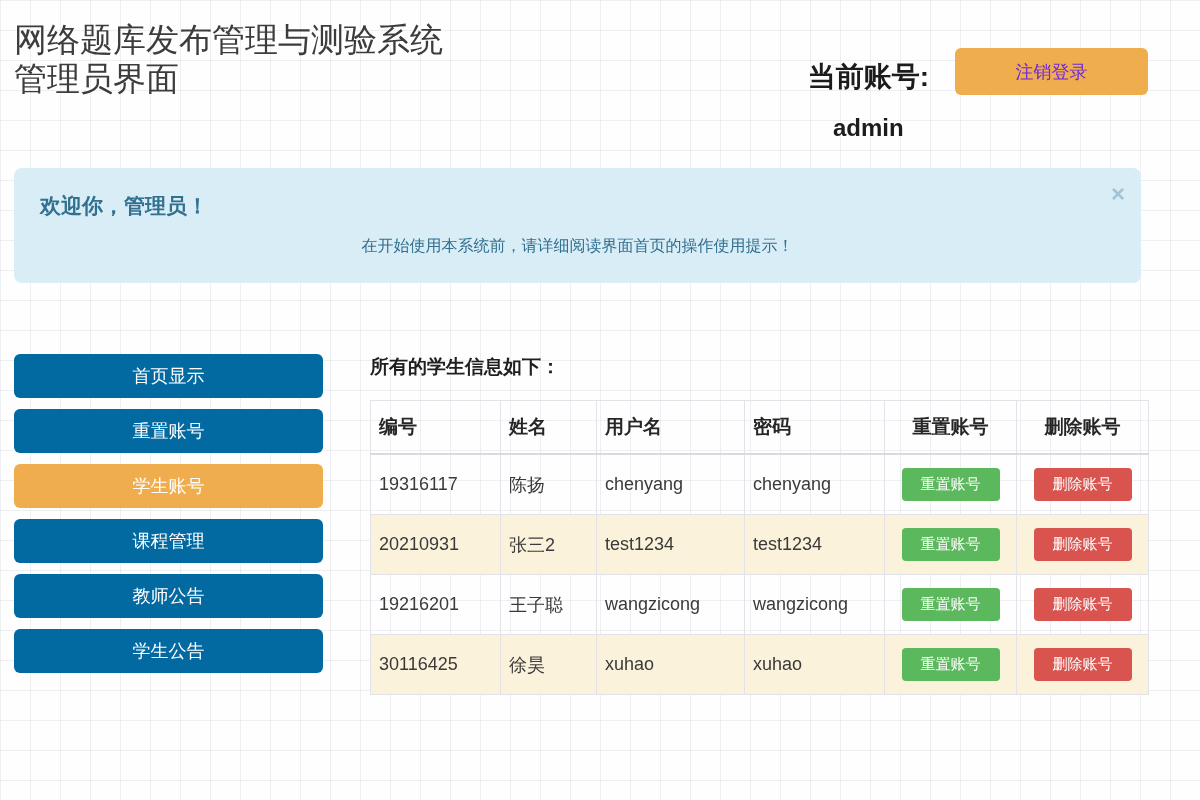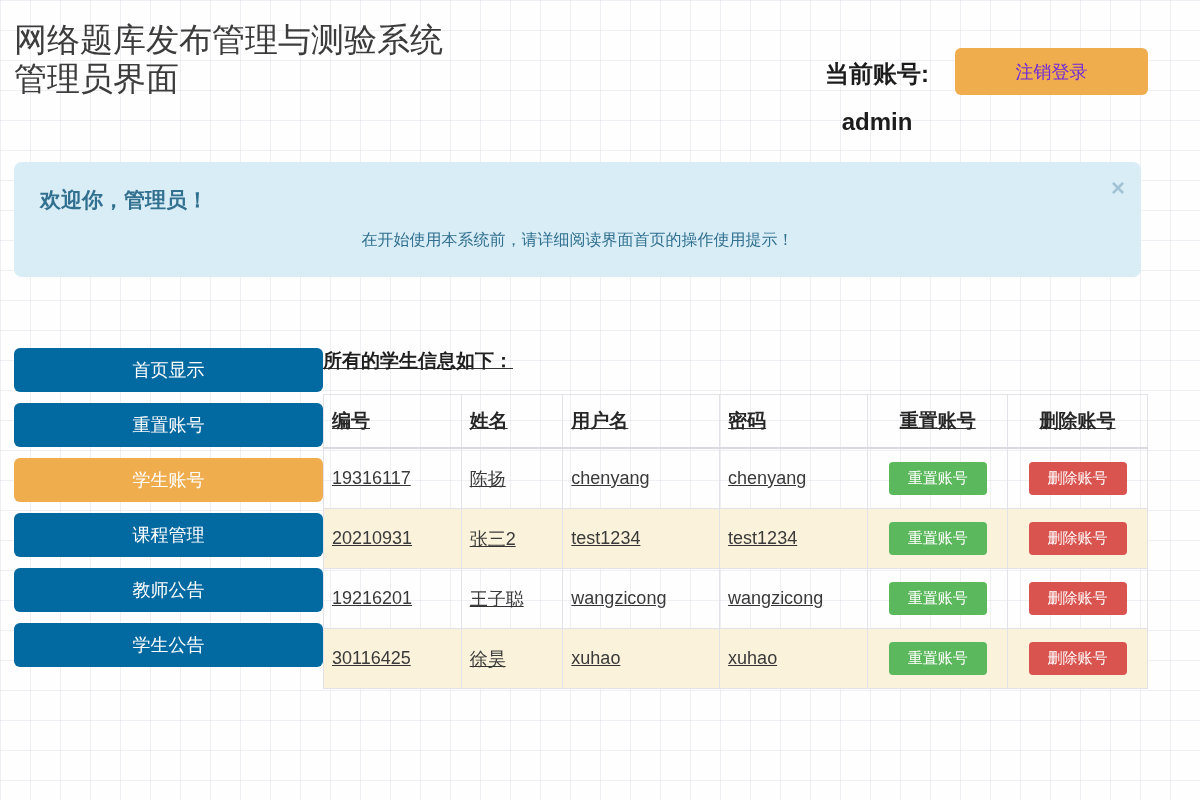--- a/index.html
+++ b/index.html
@@ -13,21 +13,21 @@
     background-size: 30px 30px;
     color: #333;
     overflow: hidden;
   }
   .page { width: 1200px; height: 800px; position: relative; }
 
   
   .header { display: flex; align-items: flex-start; padding: 20px 52px 0 14px; }
   .titles { width: 470px; font-size: 33px; font-weight: 500; color: #3c3c3c; line-height: 39px; }
   .account { margin-left: auto; margin-right: 26px; margin-top: 38px; text-align: center; }
-  .account-label { font-size: 24px; font-weight: bold; color: #1c1c1c; text-align: right; }
+  .account-label { font-size: 28px; font-weight: bold; color: #1c1c1c; text-align: right; }
   .account-name { font-size: 24px; font-weight: bold; color: #1c1c1c; margin-top: 18px; text-align: center; }
   .logout-btn {
     margin-top: 28px; width: 193px; height: 47px; flex: none;
     background: #f0ad4e; color: #6d28d9; font-size: 18px;
     border: none; border-radius: 6px; cursor: pointer;
     font-family: inherit;
   }
 
   
   .alert {
@@ -52,21 +52,21 @@
 
   .sidebar { width: 309px; flex: none; }
   .side-btn {
     display: block; width: 100%; height: 44px; margin-bottom: 11px;
     background: #0369a1; color: #fff; font-size: 18px;
     border: none; border-radius: 6px; cursor: pointer;
     font-family: inherit;
   }
   .side-btn.active { background: #f0ad4e; }
 
-  .main { flex: 1; text-decoration: underline; }
+  .main { margin-left: 47px; flex: 1; }
   .section-title { font-size: 19px; font-weight: bold; color: #1f1f1f; margin-bottom: 20px; }
 
   table.students { width: 100%; border-collapse: collapse; table-layout: fixed; }
   .students th, .students td {
     border: 1px solid #e2e2e8;
     padding: 13px 8px;
     font-size: 18px;
     text-align: left;
     color: #3a3a3a;
     overflow: hidden; white-space: nowrap;

